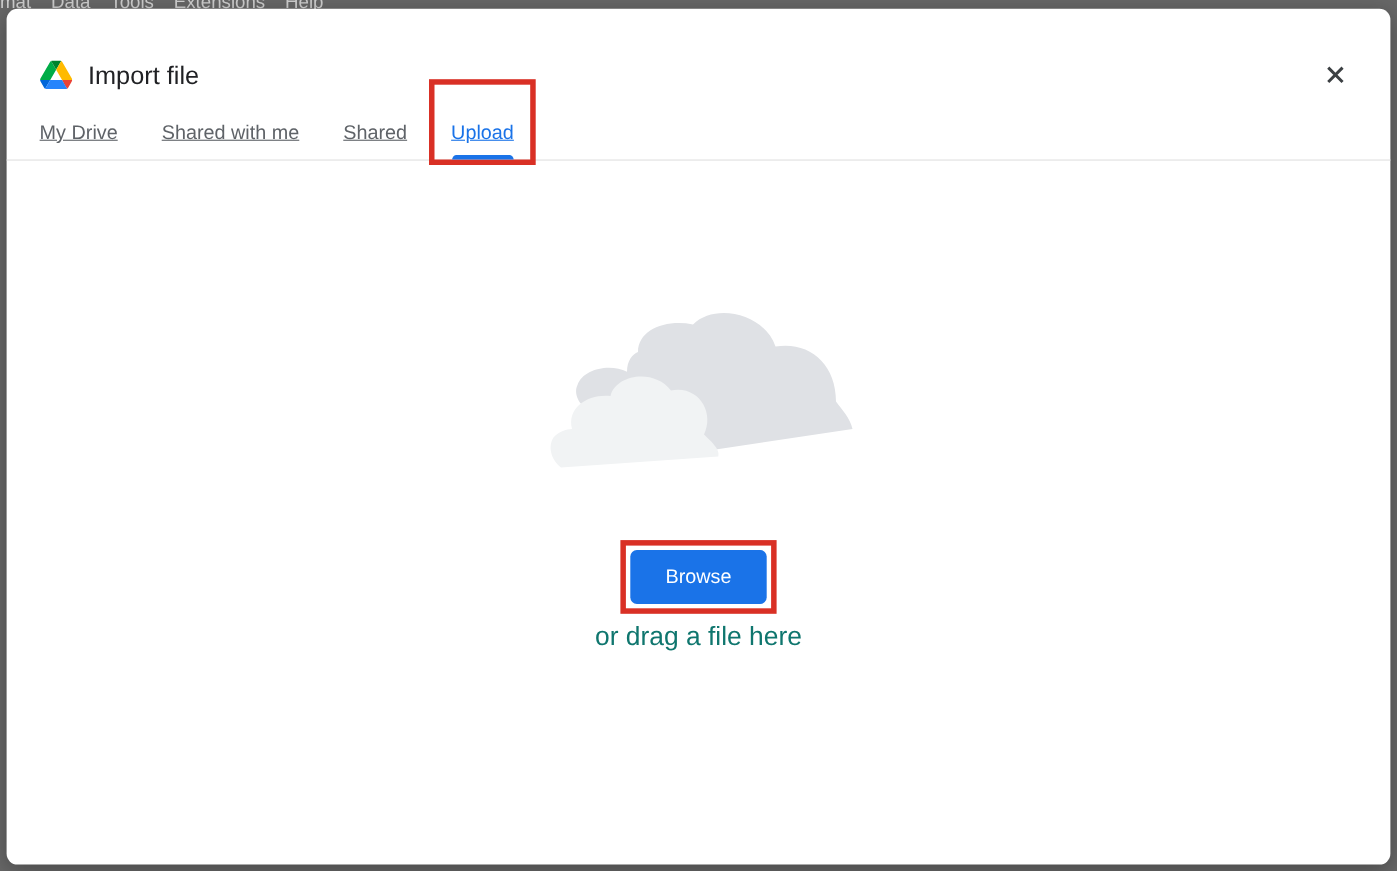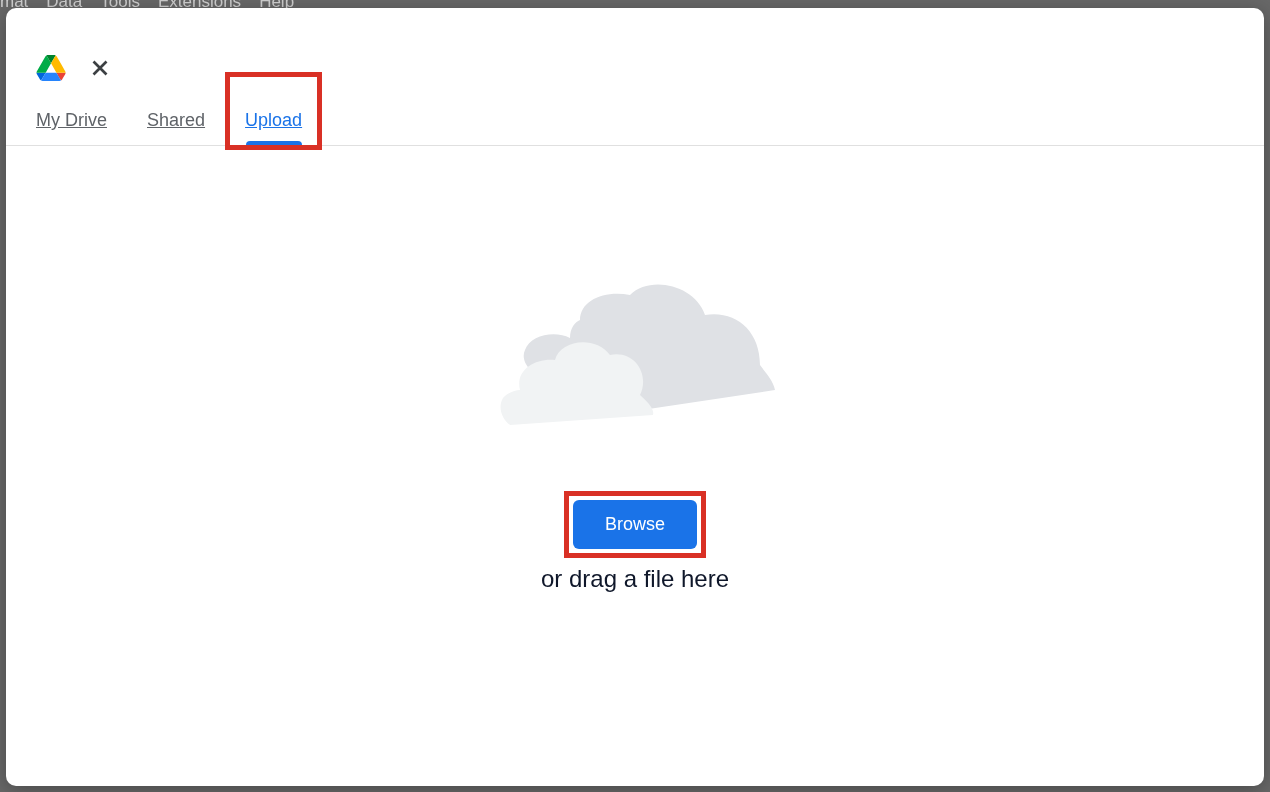--- a/index.html
+++ b/index.html
@@ -165,21 +165,21 @@
       left: -9px;
       right: -9px;
       bottom: -9px;
       border: 5px solid #d93025;
       pointer-events: none;
     }
 
     .drag-text {
       margin-top: 16px;
       font-size: 24px;
-      color: #0f172a;
+      color: #0f766e;
       font-weight: 400;
     }
   </style>
 </head>
 <body>
 
 <div class="background-menu">
   <span>mat</span>
   <span>Data</span>
   <span>Tools</span>
@@ -190,32 +190,36 @@
 <div class="modal">
   <div class="modal-header">
     <svg class="drive-logo" viewBox="0 0 87 78">
       <path d="M6.6 66.85l3.85 6.65c.8 1.4 1.95 2.5 3.3 3.3L27.5 53H0c0 1.55.4 3.1 1.2 4.5z" fill="#0066DA"></path>
       <path d="M43.65 25L29.9 1.2c-1.35.8-2.5 1.9-3.3 3.3l-25.4 44A9.06 9.06 0 0 0 0 53h27.5z" fill="#00AC47"></path>
       <path d="M73.55 76.8c1.35-.8 2.5-1.9 3.3-3.3l1.6-2.75L86.1 57.5c.8-1.4 1.2-2.95 1.2-4.5H59.8l5.85 11.5z" fill="#EA4335"></path>
       <path d="M43.65 25L57.4 1.2C56.05.4 54.5 0 52.95 0h-18.6c-1.55 0-3.1.45-4.45 1.2z" fill="#00832D"></path>
       <path d="M59.8 53H27.5L13.75 76.8c1.35.8 2.9 1.2 4.45 1.2h50.9c1.55 0 3.1-.45 4.45-1.2z" fill="#2684FC"></path>
       <path d="M73.4 26.5l-12.7-22c-.8-1.4-1.95-2.5-3.3-3.3L43.65 25 59.8 53h27.45c0-1.55-.4-3.1-1.2-4.5z" fill="#FFBA00"></path>
     </svg>
+    <div class="modal-title">Import file</div>
     <button class="close-button">
       <svg viewBox="0 0 24 24" fill="none" stroke="#3c4043" stroke-width="2.5">
         <path d="M18 6L6 18M6 6l12 12"></path>
       </svg>
     </button>
   </div>
 
   <div class="tabs">
     <div class="tab">
       <span>My Drive</span>
     </div>
     <div class="tab">
+      <span>Shared with me</span>
+    </div>
+    <div class="tab">
       <span>Shared</span>
     </div>
     <div class="tab active" style="position:relative;">
       <span>Upload</span>
       <div class="highlight-box-tab"></div>
     </div>
   </div>
 
   <div class="upload-area">
     <svg class="cloud-illustration" viewBox="0 0 320 180">

